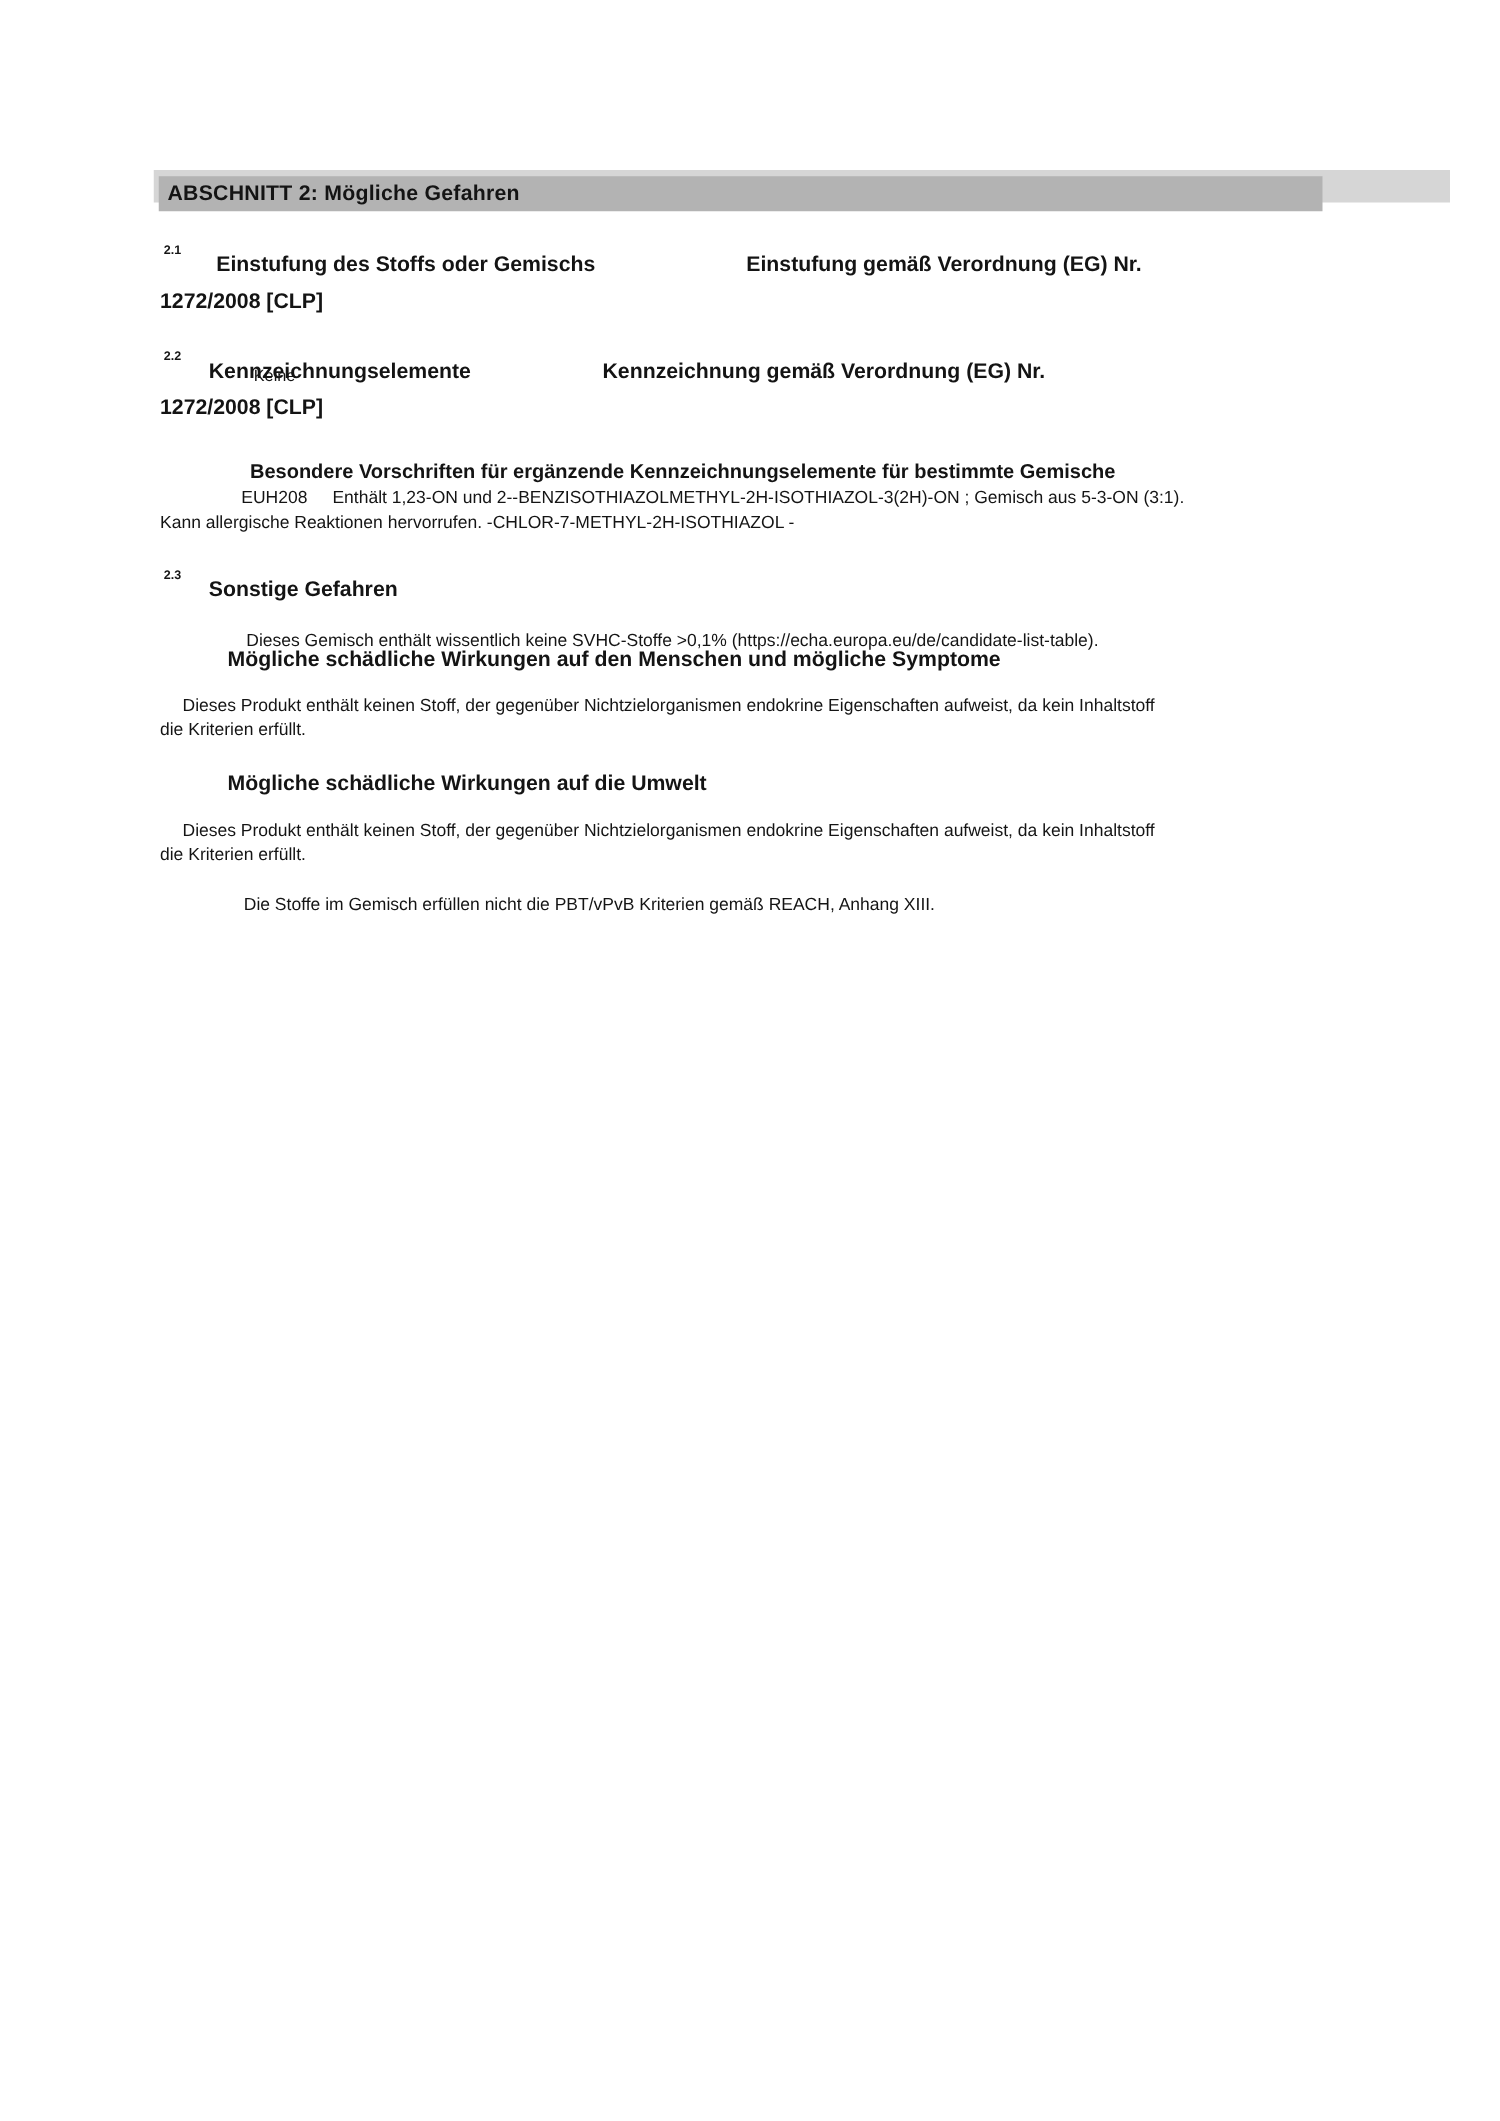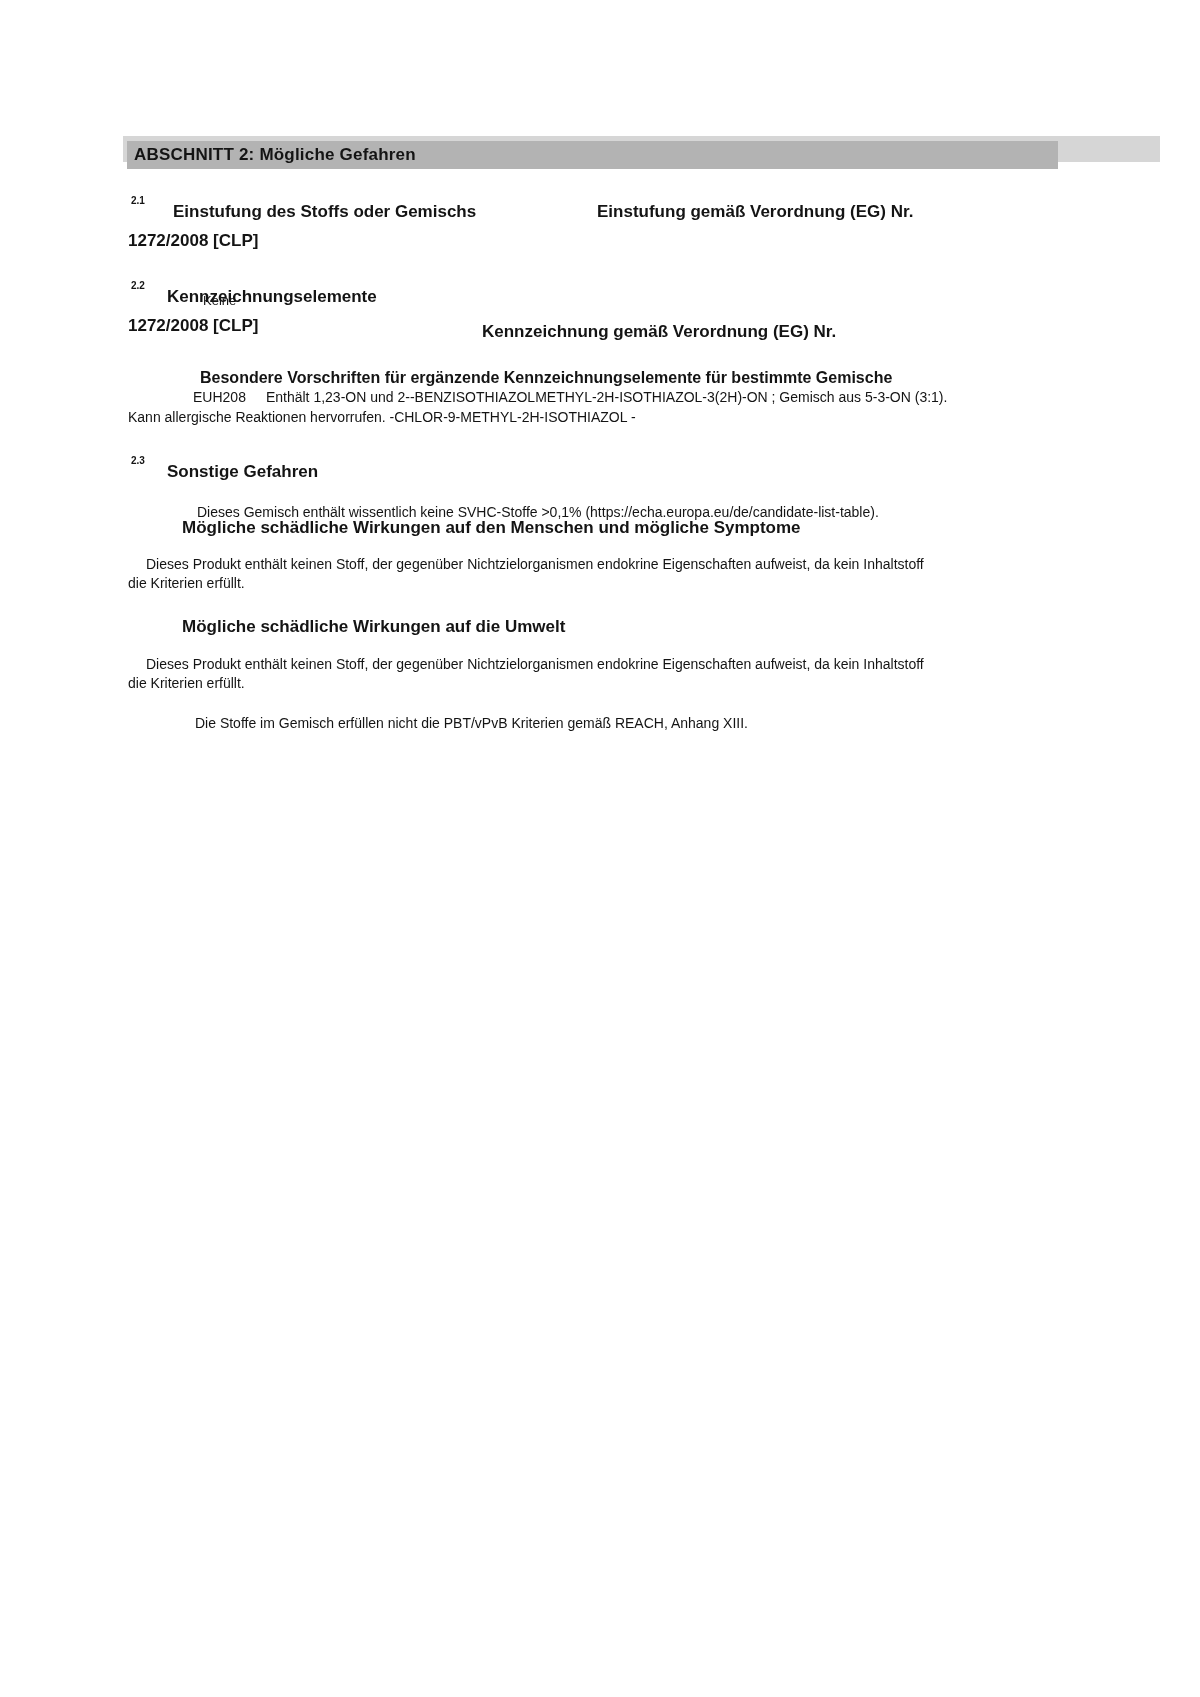--- a/index.html
+++ b/index.html
@@ -43,27 +43,27 @@
   </div>
 
   <span class="abs supnum" style="left:131px; top:195px;">2.1</span>
   <span class="abs h17" style="left:173px; top:202px;">Einstufung des Stoffs oder Gemischs</span>
   <span class="abs h17" style="left:597px; top:202px;">Einstufung gemäß Verordnung (EG) Nr.</span>
   <span class="abs h17" style="left:128px; top:231px;">1272/2008 [CLP]</span>
   <span class="abs body13" style="left:203px; top:261px;margin-top:32px;">Keine</span>
 
   <span class="abs supnum" style="left:131px; top:280px;">2.2</span>
   <span class="abs h17" style="left:167px; top:287px;">Kennzeichnungselemente</span>
-  <span class="abs h17" style="left:482px; top:287px;margin-top:35px;">Kennzeichnung gemäß Verordnung (EG) Nr.</span>
+  <span class="abs h17" style="left:482px; top:287px;">Kennzeichnung gemäß Verordnung (EG) Nr.</span>
   <span class="abs h17" style="left:128px; top:316px;">1272/2008 [CLP]</span>
 
   <span class="abs sub14b" style="left:200px; top:348px;">Besondere Vorschriften für ergänzende Kennzeichnungselemente für bestimmte Gemische</span>
 
   <span class="abs body14" style="left:193px; top:389px;"><span class="euh-code">EUH208</span><span>Enthält 1,23-ON und 2--BENZISOTHIAZOLMETHYL-2H-ISOTHIAZOL-3(2H)-ON ; Gemisch aus 5-3-ON (3:1).</span></span>
-  <span class="abs body14" style="left:128px; top:409px;">Kann allergische Reaktionen hervorrufen. -CHLOR-9-METHYL-2H-ISOTHIAZOL -</span>
+  <span class="abs body14" style="left:128px; top:409px;">Kann allergische Reaktionen hervorrufen. -CHLOR-7-METHYL-2H-ISOTHIAZOL -</span>
 
   <span class="abs supnum" style="left:131px; top:455px;">2.3</span>
   <span class="abs h17" style="left:167px; top:462px;">Sonstige Gefahren</span>
 
   <span class="abs body14" style="left:197px; top:504px;">Dieses Gemisch enthält wissentlich keine SVHC-Stoffe &gt;0,1% (https://echa.europa.eu/de/candidate-list-table).</span>
 
   <span class="abs h16b" style="left:182px; top:518px;">Mögliche schädliche Wirkungen auf den Menschen und mögliche Symptome</span>
   <span class="abs body14" style="left:146px; top:556px;">Dieses Produkt enthält keinen Stoff, der gegenüber Nichtzielorganismen endokrine Eigenschaften aufweist, da kein Inhaltstoff</span>
   <span class="abs body14" style="left:128px; top:575px;">die Kriterien erfüllt.</span>
 

